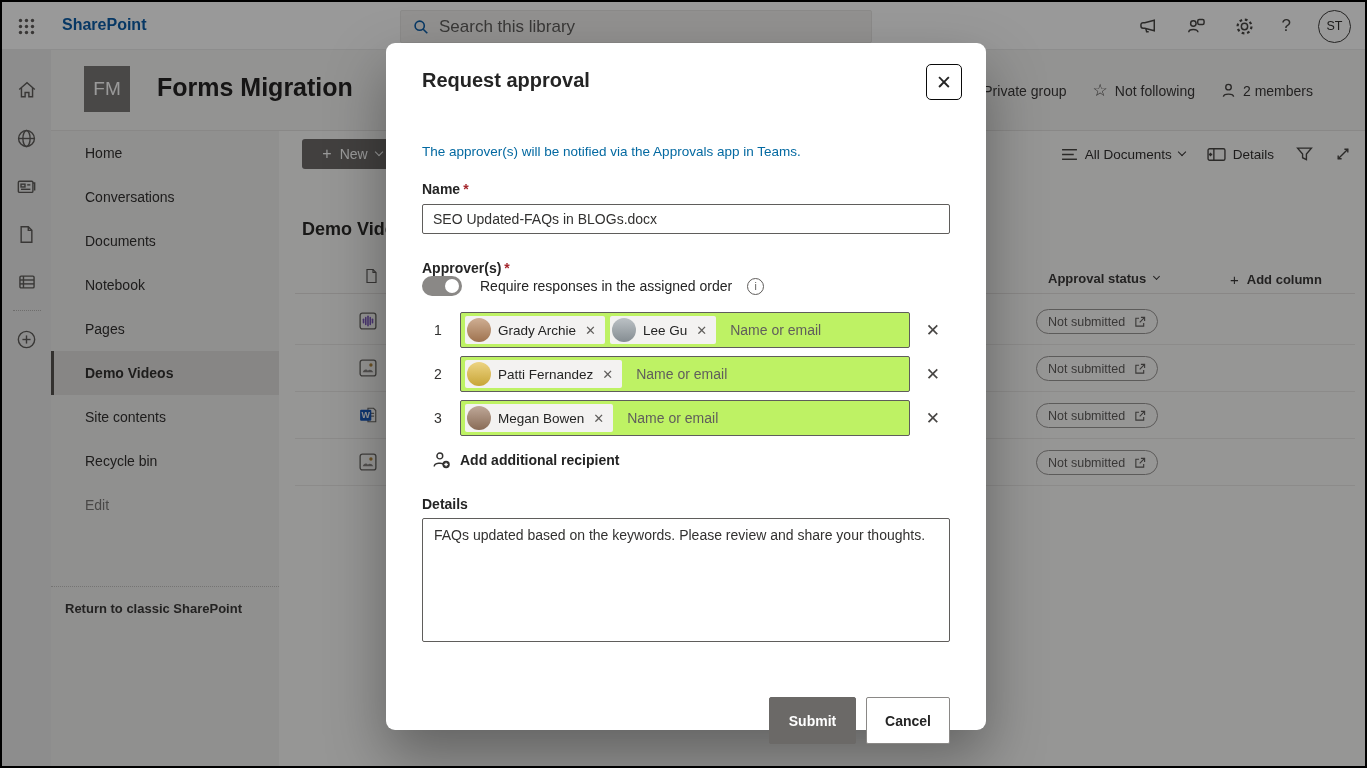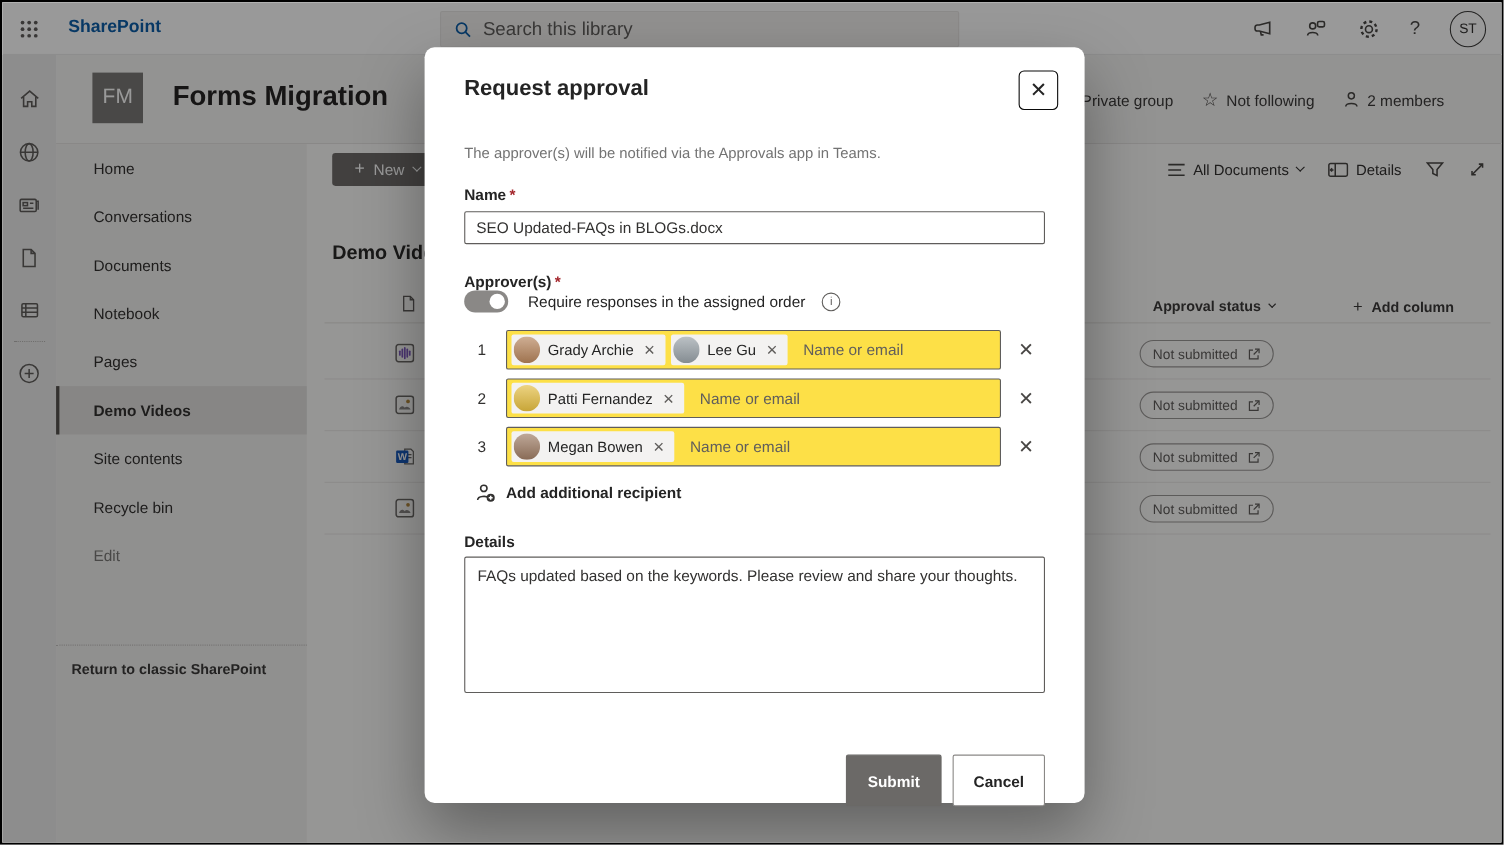--- a/index.html
+++ b/index.html
@@ -53,34 +53,34 @@
   .pill { position:absolute; left:741px; top:11px; height:25px; border:1px solid #9a9896; border-radius:13px; display:inline-flex; align-items:center; gap:9px; padding:0 11px; font-size:12.5px; color:#5f5d5b; background:transparent; cursor:pointer; }
 
   
   .overlay { position:absolute; inset:0; background:rgba(0,0,0,0.40); z-index:5; }
 
   
   .modal { position:absolute; left:384px; top:41px; width:600px; height:687px; background:#fff; border-radius:9px; z-index:10; box-shadow:0 26px 58px rgba(0,0,0,.35); padding:26px 36px 0; }
   .m-title { font-size:20px; font-weight:700; color:#242424; }
   .m-close { position:absolute; top:21px; right:24px; width:36px; height:36px; border:1.7px solid #0a0a0a; border-radius:5px; background:#fff; display:flex; align-items:center; justify-content:center; cursor:pointer; }
   .m-close span { font-size:19px; color:#242424; line-height:1; }
-  .m-notice { margin-top:40px; font-size:13.5px; color:#737373; }
+  .m-notice { margin-top:52px; font-size:13.5px; color:#0369a1; }
   .f-label { margin-top:22px; font-size:14px; font-weight:700; color:#242424; }
   .req { color:#a4262c; margin-left:3px; }
   .m-input { margin-top:7px; width:528px; height:30px; border:1px solid #5f5d5b; border-radius:2px; padding:0 10px; font-family:inherit; font-size:14px; color:#323130; background:#fff; }
   .lbl-approvers { margin-top:26px; }
   .toggle-row { display:flex; align-items:center; gap:18px; }
   .toggle { position:relative; width:40px; height:20px; background:#8a8886; border-radius:10px; cursor:pointer; flex:0 0 auto; }
   .toggle .knob { position:absolute; right:3px; top:3px; width:14px; height:14px; border-radius:50%; background:#fff; }
   .toggle-lbl { font-size:14px; color:#242424; }
   .info-ic { width:17px; height:17px; border:1.2px solid #5f5d5b; border-radius:50%; display:flex; align-items:center; justify-content:center; font-size:10.5px; color:#5f5d5b; margin-left:-3px; cursor:pointer; }
   .approws { margin-top:16px; }
   .approw { display:flex; align-items:center; margin-bottom:8px; }
   .ordnum { width:26px; margin-left:12px; font-size:14px; color:#323130; }
-  .picker { width:450px; height:36px; border:1px solid #5f5d5b; border-radius:2px; display:flex; align-items:center; padding:0 4px; gap:5px; background:#fde047; cursor:text; }
+  .picker { width:450px; height:36px; border:1px solid #5f5d5b; border-radius:2px; display:flex; align-items:center; padding:0 4px; gap:5px; background:#bef264; cursor:text; }
   .chip { height:28px; background:#f3f2f1; border-radius:2px; display:flex; align-items:center; padding:2px 7px 2px 2px; gap:7px; }
   .chip .cav { width:24px; height:24px; border-radius:50%; flex:0 0 auto; background:linear-gradient(180deg, rgba(255,255,255,.35), rgba(0,0,0,.12)); }
   .chip .cname { font-size:13.5px; color:#242424; white-space:nowrap; }
   .chip .cx { font-size:13px; color:#5f5d5b; cursor:pointer; padding:0 2px; }
   .ph { font-size:14px; color:#605e5c; margin-left:9px; }
   .rowx { margin-left:auto; margin-right:4px; font-size:17px; color:#484644; cursor:pointer; padding:2px 6px; }
   .add-recip { margin-top:15px; display:flex; align-items:center; gap:9px; font-size:14px; font-weight:700; color:#242424; cursor:pointer; width:fit-content; margin-left:10px; }
   .lbl-details { margin-top:27px; font-weight:700; }
   .m-textarea { margin-top:6px; width:528px; height:124px; border:1px solid #5f5d5b; border-radius:2px; padding:8px 11px; font-family:inherit; font-size:14px; color:#323130; resize:none; }
   .m-footer { margin-top:51px; display:flex; justify-content:flex-end; gap:10px; }

